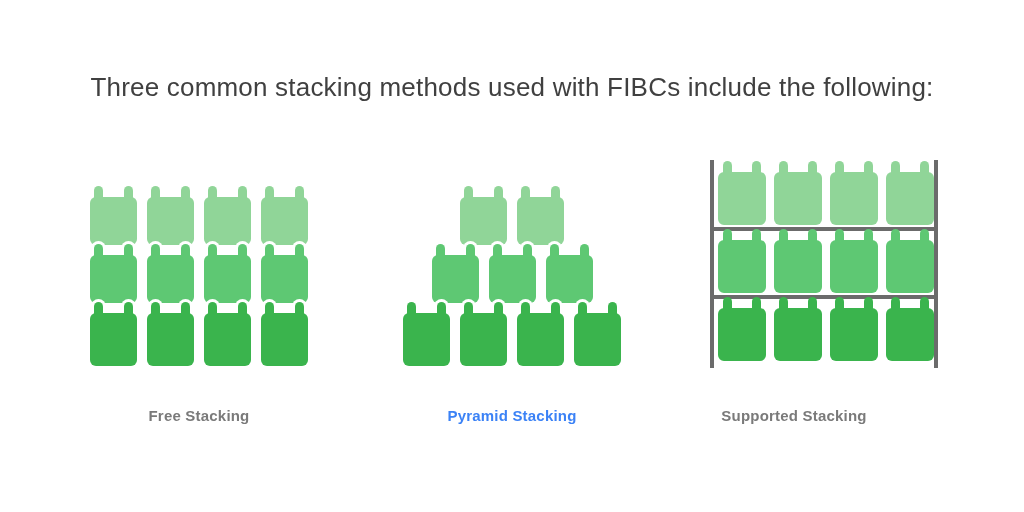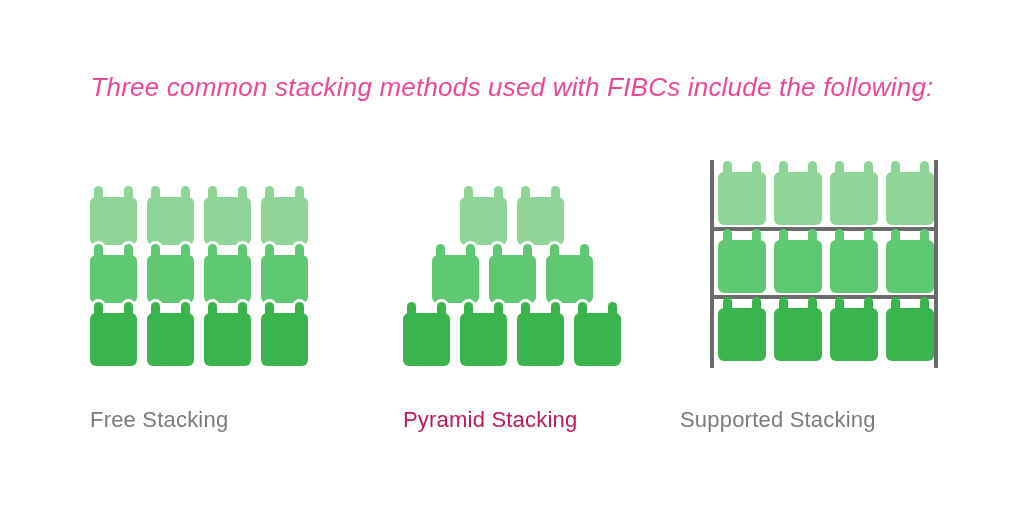--- a/index.html
+++ b/index.html
@@ -79,36 +79,36 @@
   .rack-rows { position:absolute; left:0; top:0; right:0; bottom:0; }
   .rack-rows .bag-row { position:absolute; left:8px; gap:8px; }
   .rack-rows .bag-row:nth-child(1) { top:1px; }
   .rack-rows .bag-row:nth-child(2) { top:69px; }
   .rack-rows .bag-row:nth-child(3) { top:137px; }
 
   
   .method-label {
     position:absolute;
     top:407px;
-    text-align:left;
-    font-size:22px;
-    font-weight:400;
+    text-align:center;
+    font-size:15px;
+    font-weight:700;
     color:#7a7a7a;
     letter-spacing:0.2px;
   }
   .label-free      { left:90px;  width:218px; }
   .label-pyramid   { left:403px; width:218px; }
   .label-supported { left:680px; width:228px; }
 </style>
 </head>
 <body style="background: rgb(255, 255, 255); --steel: #6b6b6b;">
 
 <div class="canvas">
 
-  <h1 class="title" style="color: #ec4899; font-style: italic;">Three common stacking methods used with FIBCs include the following:</h1>
+  <h1 class="title" style="color: #404040;">Three common stacking methods used with FIBCs include the following:</h1>
 
   <div class="stack stack-free">
       <div class="bag-row">
         <div class="bag" style="--c: #90d598;">
           <span class="loop l"></span>
           <span class="loop r"></span>
           <span class="bag-body"></span>
         </div>
         <div class="bag" style="--c: #90d598;">
           <span class="loop l"></span>
@@ -295,16 +295,16 @@
           <div class="bag rack-bag" style="--c: #3ab44d;">
             <span class="loop l"></span>
             <span class="loop r"></span>
             <span class="bag-body"></span>
           </div>
         </div>
       </div>
   </div>
 
   <div class="method-label label-free" style="color: rgb(122, 122, 122);">Free Stacking</div>
-  <div class="method-label label-pyramid" style="color: #be185d;">Pyramid Stacking</div>
+  <div class="method-label label-pyramid" style="color: #3b82f6;">Pyramid Stacking</div>
   <div class="method-label label-supported" style="color: rgb(122, 122, 122);">Supported Stacking</div>
 
 </div>
 
 </body></html>

